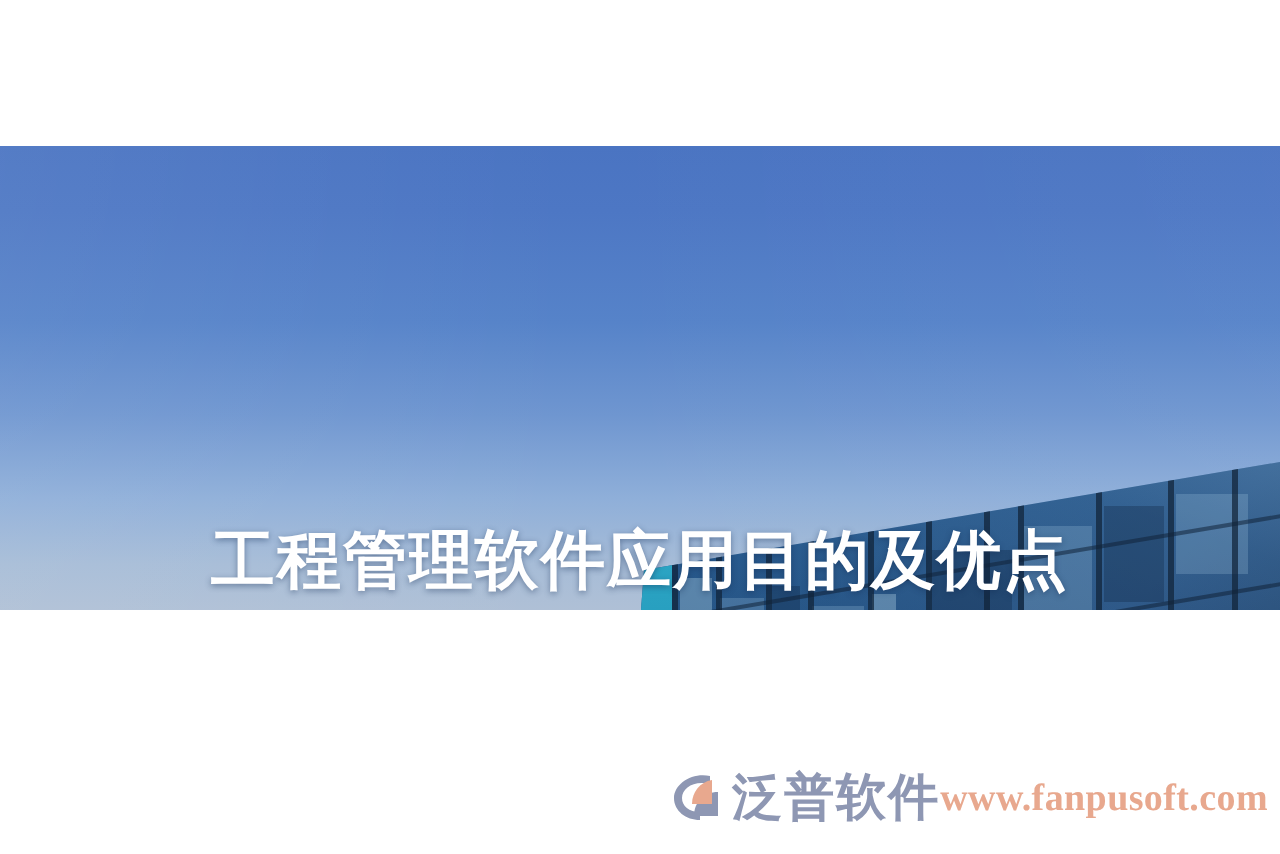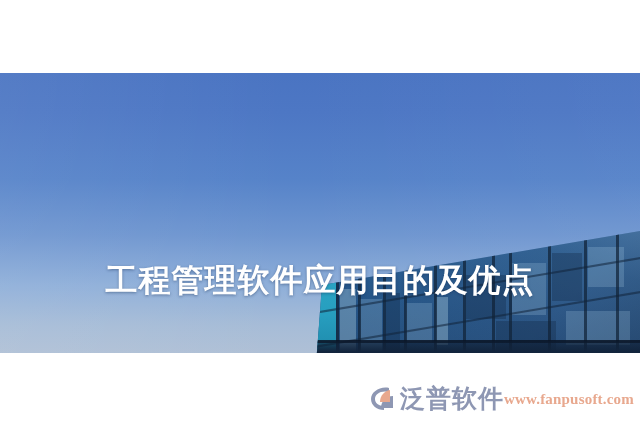--- a/index.html
+++ b/index.html
@@ -9,21 +9,21 @@
     font-family:"Liberation Sans","DejaVu Sans",sans-serif;
     overflow:hidden;
     position:relative;
   }
 
   
   #page{position:absolute;left:0;top:0;width:640px;height:427px;background:#ffffff;overflow:hidden;}
 
   
   #hero{
-    position:absolute;left:0;top:73px;width:640px;height:280px;
+    position:absolute;left:0;top:73px;width:640px;height:232px;
     overflow:hidden;
     background:linear-gradient(to bottom,
         #4a74c2 0%,
         #4d77c4 14%,
         #5683c9 38%,
         #6f96d0 58%,
         #8fafd9 76%,
         #a6bcd7 90%,
         #afc0d6 100%);
   }
@@ -114,21 +114,21 @@
   }
   #logo-row{display:flex;align-items:center;gap:4px;}
   #logo-mark{width:30px;height:30px;display:block;}
   #logo-word{
     font-size:25px;font-weight:bold;color:#8e97b3;letter-spacing:1px;
     font-family:"DejaVu Sans","Liberation Sans",sans-serif;
     line-height:1;
   }
   #logo-url{
     margin-top:3px;
-    font-size:15px;font-weight:bold;color:#e8a88e;letter-spacing:0.2px;
+    font-size:19px;font-weight:bold;color:#e8a88e;letter-spacing:0.2px;
     font-family:"Liberation Serif","DejaVu Serif",serif;
     line-height:1;
   }
 </style>
 </head>
 <body>
 
 <div id="page">
 
   <div id="hero">

